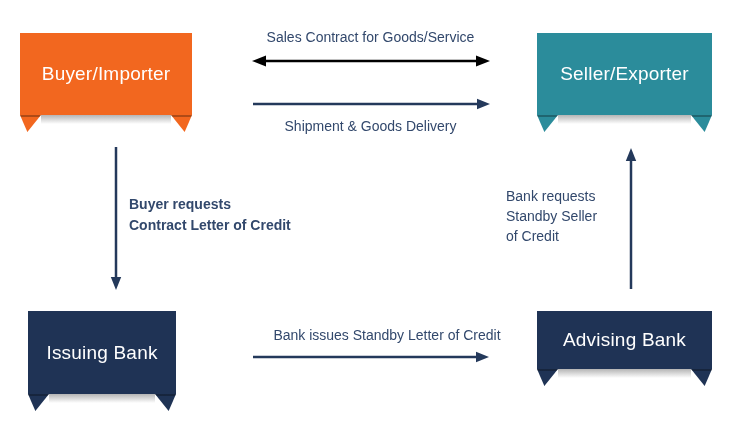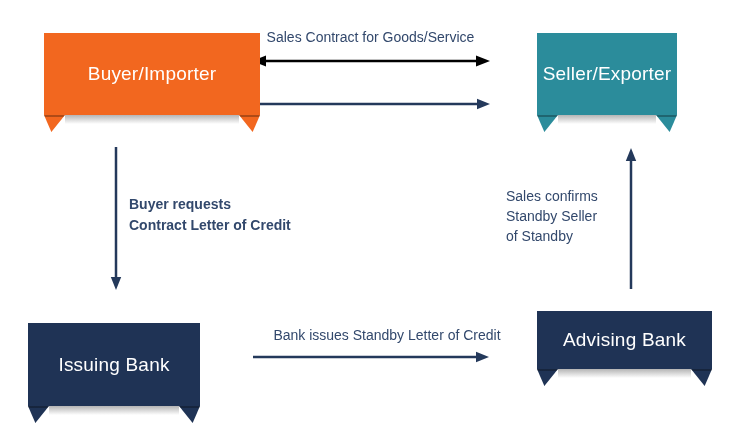--- a/index.html
+++ b/index.html
@@ -31,23 +31,23 @@
   }
   .tail{
     position:absolute;top:100%;width:21px;height:17px;
     background:linear-gradient(180deg,rgba(0,0,0,.28) 0px,rgba(0,0,0,.28) 2px,rgba(0,0,0,0) 2px),var(--fill);
   }
   .tail.left{left:0;clip-path:polygon(0 0,100% 0,35% 100%);}
   .tail.right{right:0;clip-path:polygon(0 0,100% 0,65% 100%);}
   .node-buyer{--fill:var(--node-buyer);}
   .node-seller{--fill:var(--node-seller);}
   .node-bank{--fill:var(--node-bank);}
-  #node-buyer{left:44px;top:33px;width:172px;height:82px;padding-left:44px;}
-  #node-seller{left:537px;top:33px;width:140px;height:82px;}
-  #node-issuing{left:28px;top:311px;width:172px;height:83px;margin-top:12px;}
+  #node-buyer{left:20px;top:33px;width:172px;height:82px;}
+  #node-seller{left:537px;top:33px;width:175px;height:82px;}
+  #node-issuing{left:28px;top:311px;width:148px;height:83px;}
   #node-advising{left:537px;top:311px;width:175px;height:58px;}
   
   .edge-label{
     position:absolute;color:var(--edge-label-text);
     font-size:14px;line-height:21px;white-space:nowrap;
   }
   .edge-label.centered{text-align:center;}
   #label-sales{left:230px;top:27px;width:281px;}
   #label-shipment{left:230px;top:116px;width:281px;}
   #label-bank-issues{left:247px;top:325px;width:280px;}
@@ -120,27 +120,28 @@
     <div class="body">
       <span>Advising Bank</span>
     </div>
     <div class="shadow"></div>
     <div class="tail left"></div>
     <div class="tail right"></div>
   </div>
 
   <div class="edge-label centered" id="label-sales">Sales Contract for Goods/Service</div>
 
+  <div class="edge-label centered" id="label-shipment">Shipment &amp; Goods Delivery</div>
 
   <div class="edge-label" id="label-buyer-request">
     <div>Buyer requests</div>
     <div>Contract Letter of Credit</div>
   </div>
 
   <div class="edge-label" id="label-bank-confirms">
-    <div>Sales confirms</div>
+    <div>Bank requests</div>
     <div>Standby Seller</div>
-    <div>of Standby</div>
+    <div>of Credit</div>
   </div>
 
   <div class="edge-label centered" id="label-bank-issues">Bank issues Standby Letter of Credit</div>
 
 </div>
 
 </body></html>

